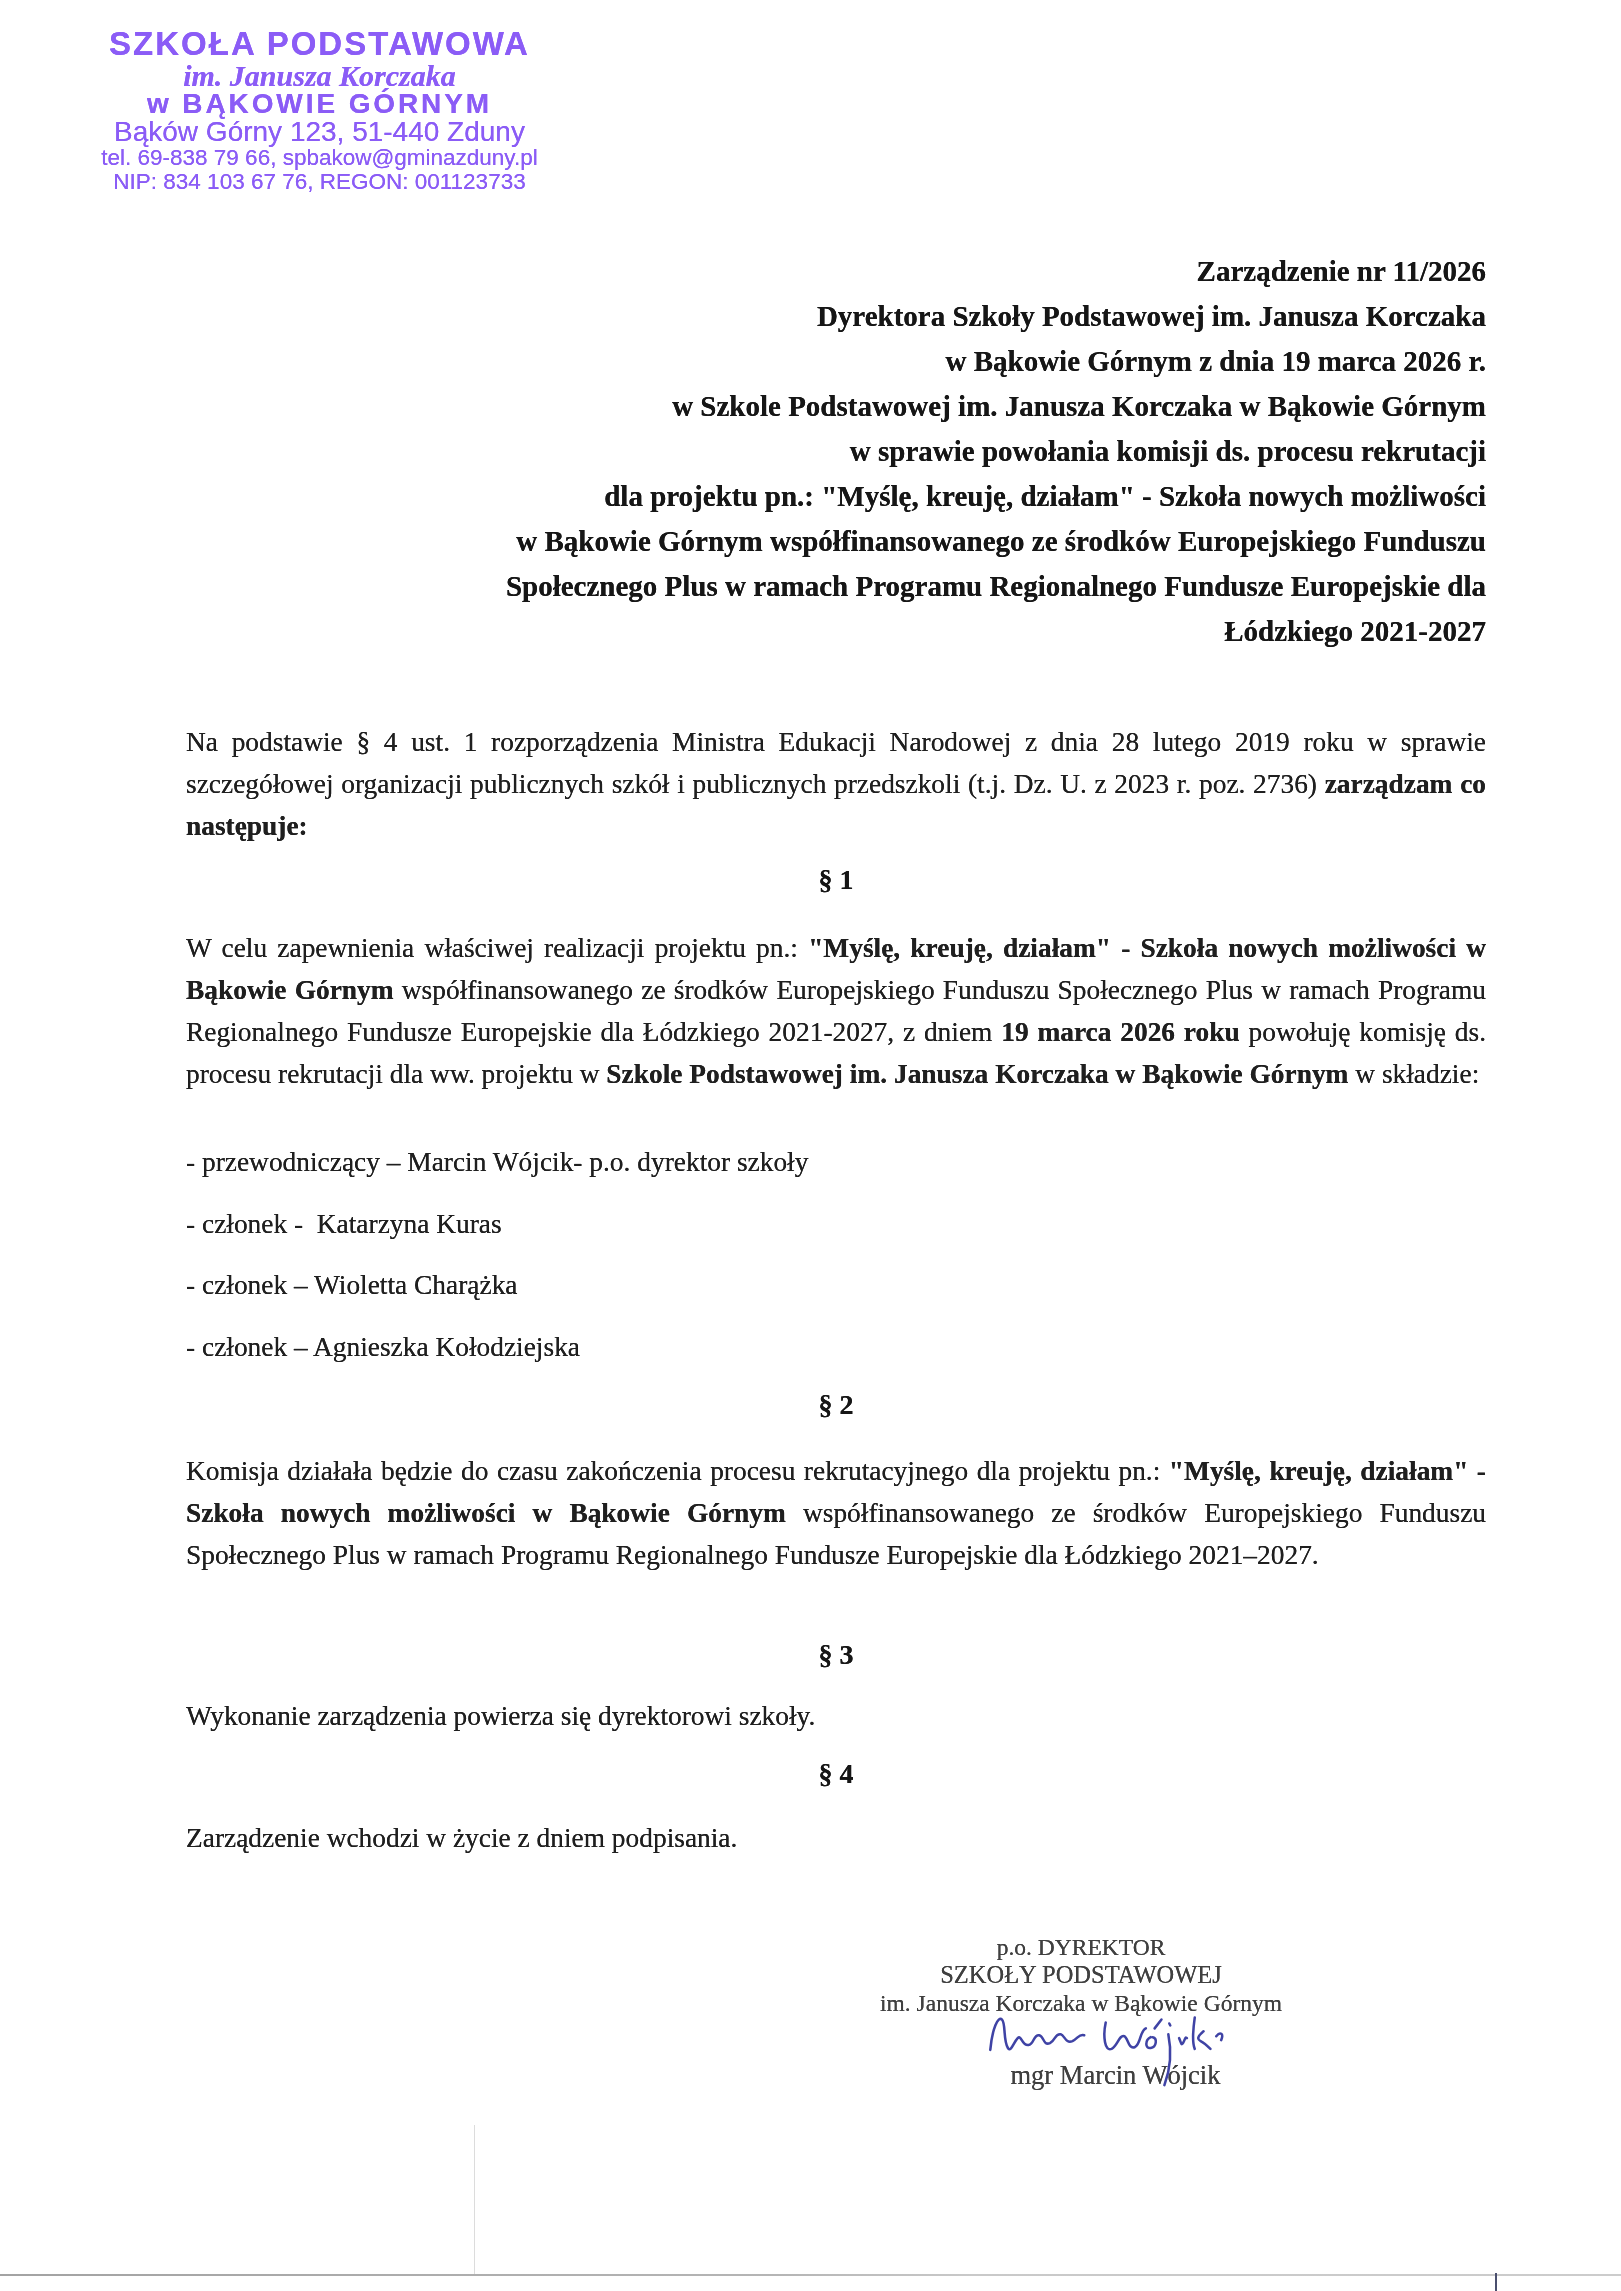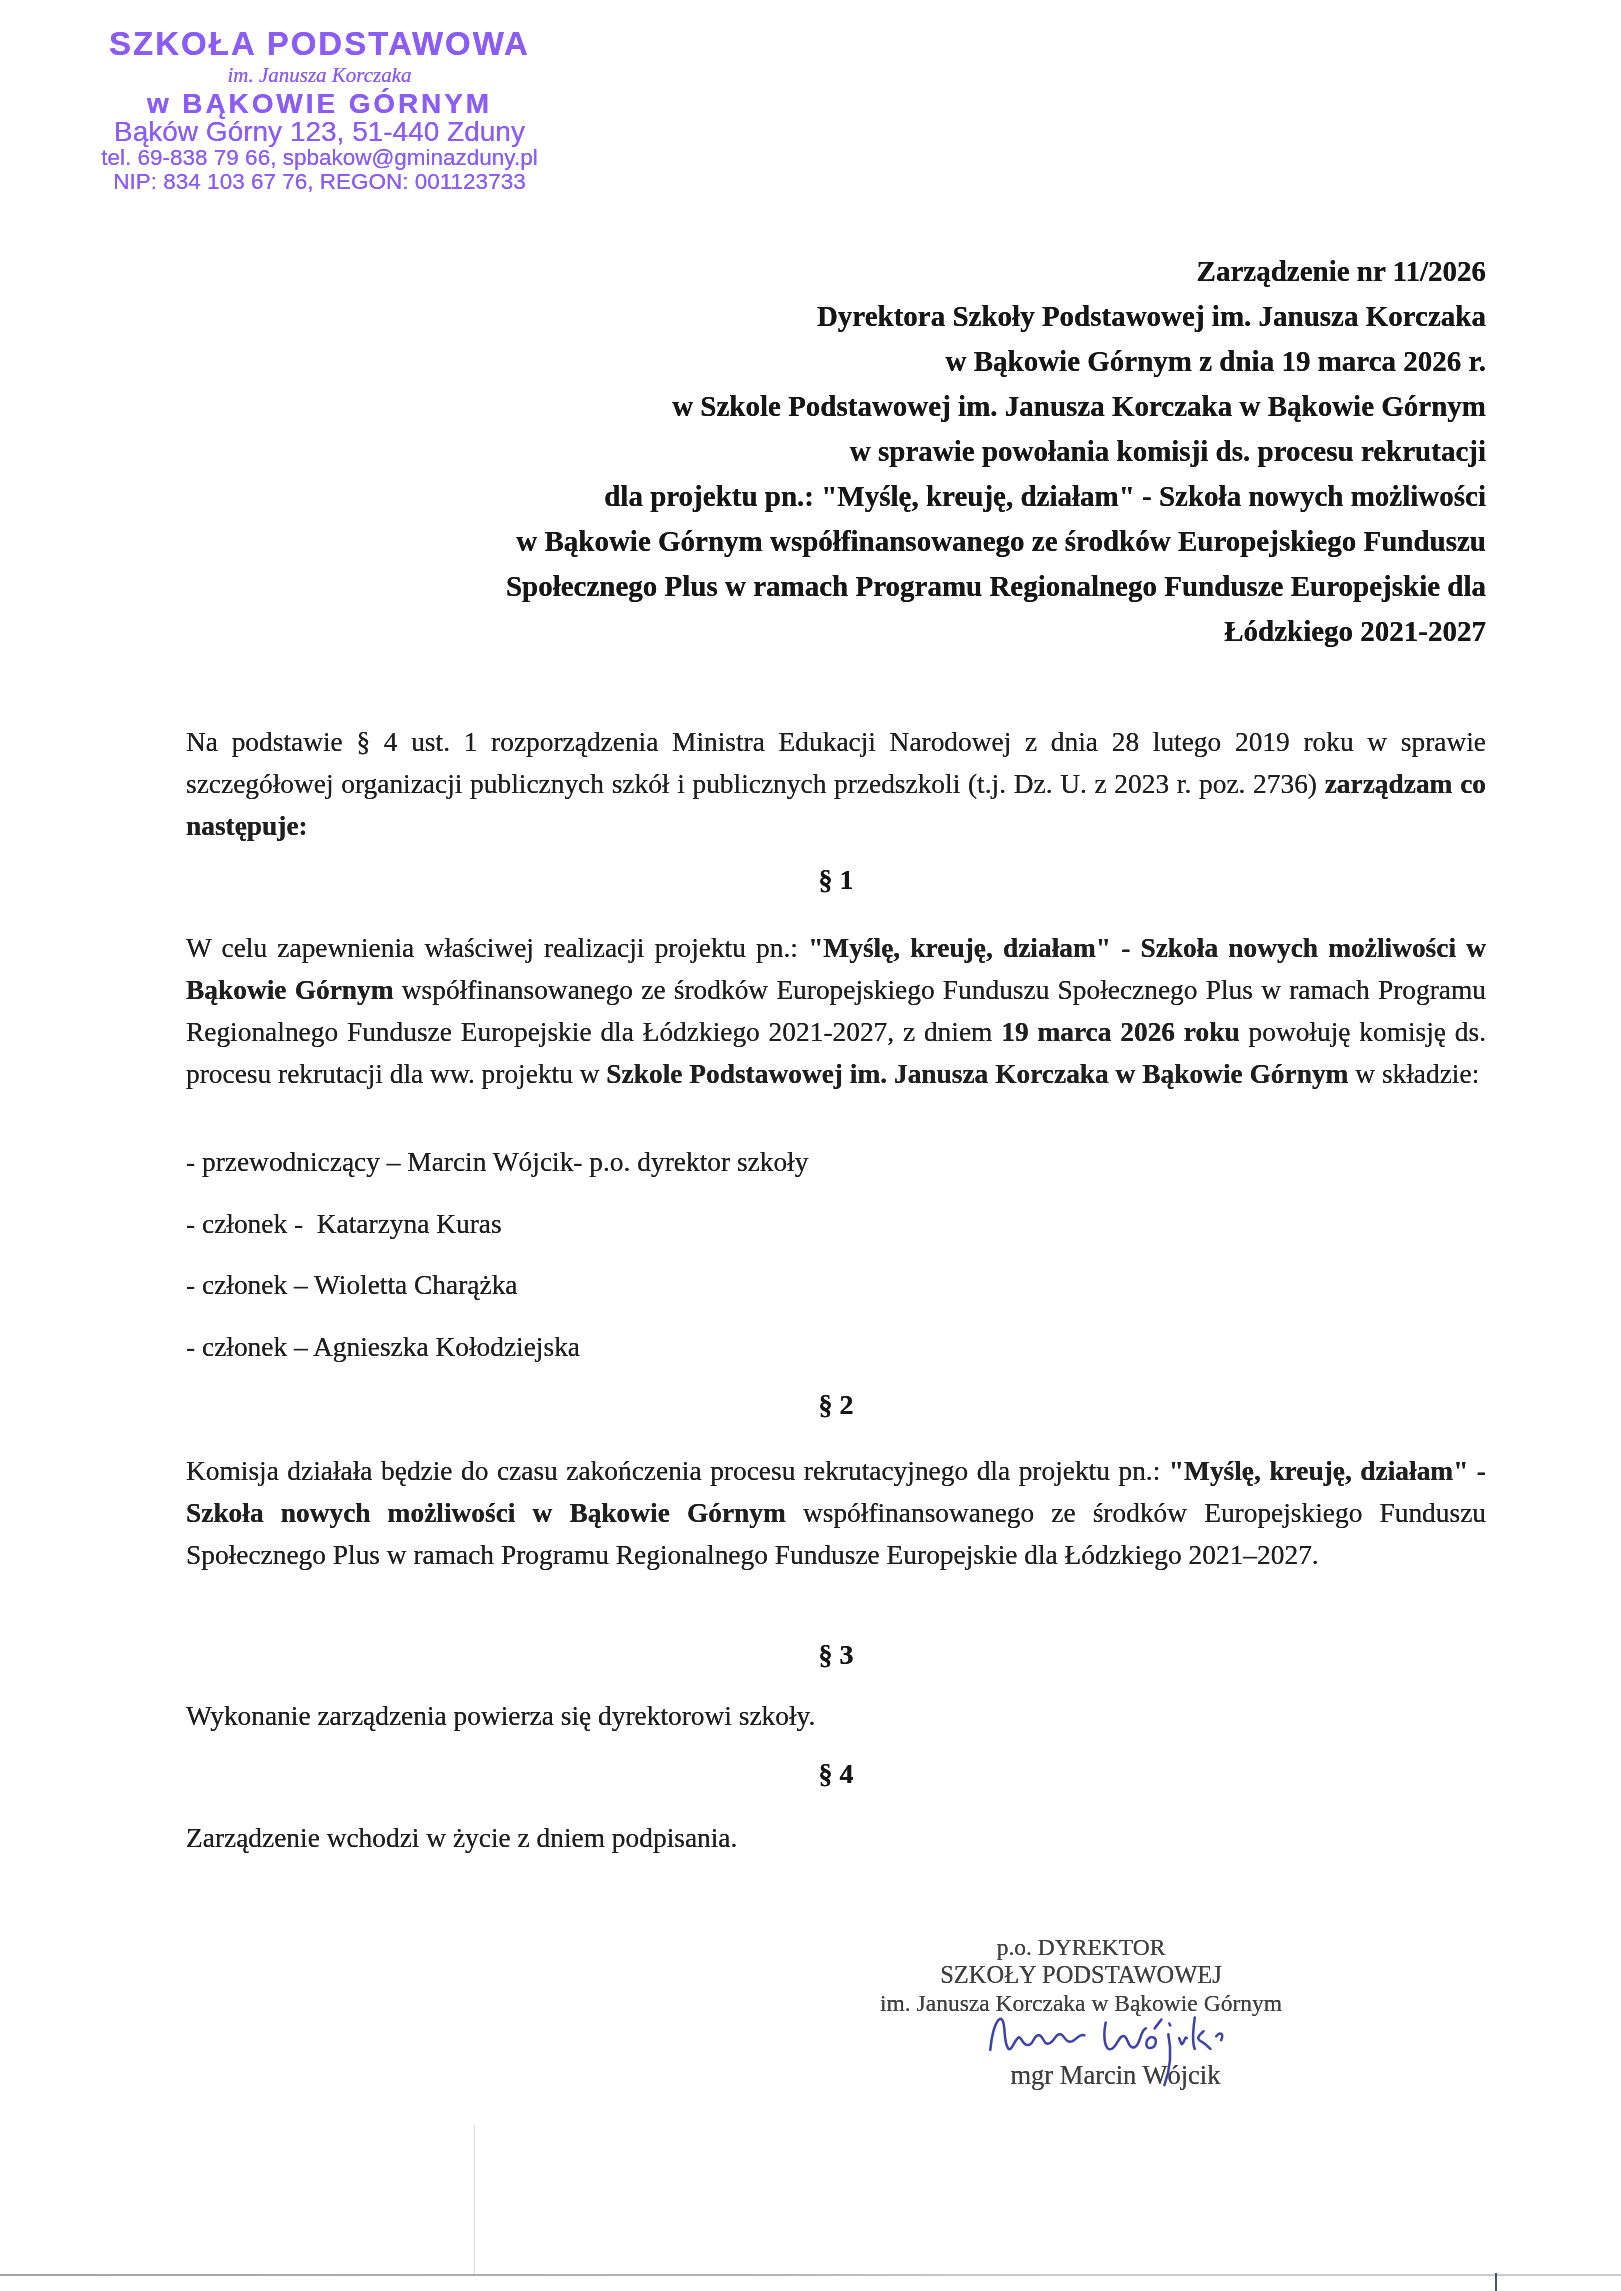--- a/index.html
+++ b/index.html
@@ -12,21 +12,21 @@
     overflow:hidden;
   }
   
   .stamp{
     position:absolute;left:86px;top:25.5px;width:467px;
     text-align:center;color:#8b5cf6;
     font-family:"Liberation Sans","DejaVu Sans",sans-serif;
     text-shadow:0 0 0.6px currentColor;
   }
   .stamp .l1{font-size:33px;font-weight:bold;letter-spacing:2px;line-height:35px;}
-  .stamp .l2{font-family:"Liberation Serif","DejaVu Serif",serif;font-size:21px;font-weight:normal;font-style:italic;line-height:29px;}
+  .stamp .l2{font-family:"Liberation Serif","DejaVu Serif",serif;font-size:30px;font-weight:bold;font-style:italic;line-height:29px;}
   .stamp .l3{font-size:28px;font-weight:bold;letter-spacing:2.9px;line-height:28px;}
   .stamp .l4{font-size:28px;line-height:28px;}
   .stamp .l5{font-size:22.5px;line-height:24.5px;}
   .stamp .l6{font-size:22.5px;line-height:24.5px;}
   
   .title{
     position:absolute;left:186px;top:249px;width:1300px;
     text-align:right;font-weight:bold;font-size:29px;line-height:45px;
     color:#161616;text-shadow:0 0 0.5px currentColor;
   }

